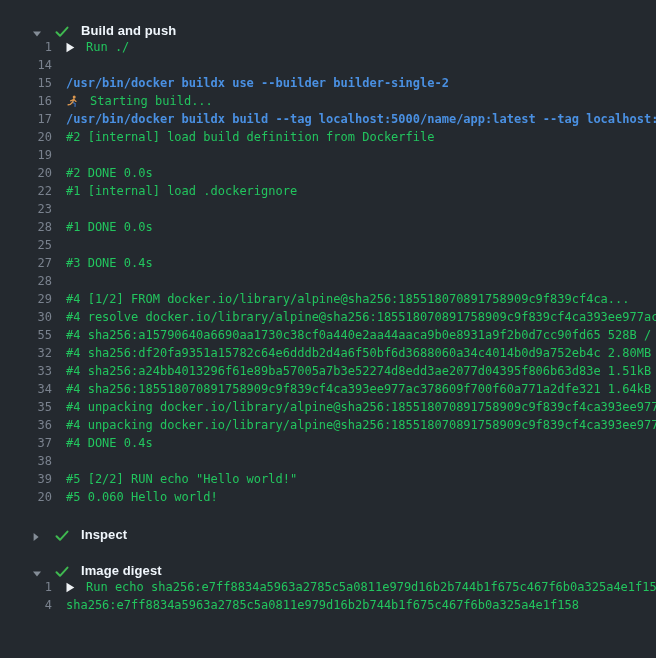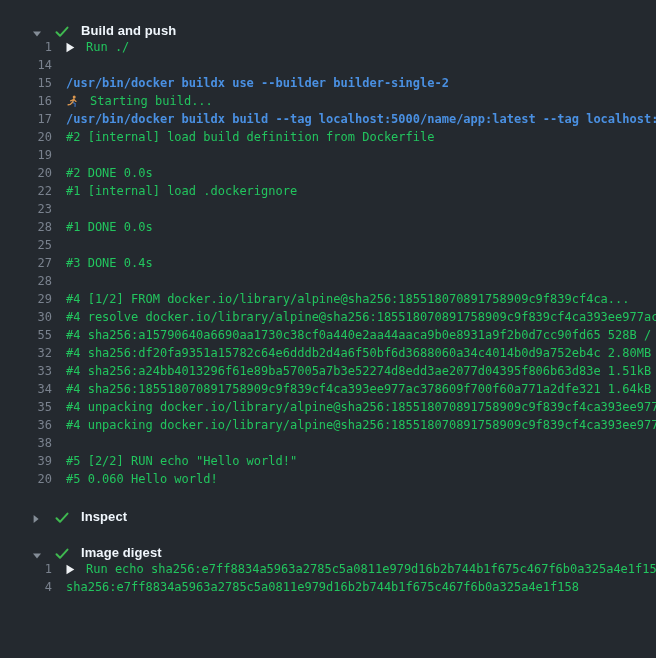--- a/index.html
+++ b/index.html
@@ -146,20 +146,24 @@
         </div>
         <div class="log-line">
           <span class="ln">35</span>
           <span class="lt"><span class="tx">#4 unpacking docker.io/library/alpine@sha256:185518070891758909c9f839cf4ca393ee977a</span></span>
         </div>
         <div class="log-line">
           <span class="ln">36</span>
           <span class="lt"><span class="tx">#4 unpacking docker.io/library/alpine@sha256:185518070891758909c9f839cf4ca393ee977a</span></span>
         </div>
         <div class="log-line">
+          <span class="ln">37</span>
+          <span class="lt"><span class="tx">#4 DONE 0.4s</span></span>
+        </div>
+        <div class="log-line">
           <span class="ln">38</span>
           <span class="lt"><span class="tx"></span></span>
         </div>
         <div class="log-line">
           <span class="ln">39</span>
           <span class="lt"><span class="tx">#5 [2/2] RUN echo "Hello world!"</span></span>
         </div>
         <div class="log-line">
           <span class="ln">20</span>
           <span class="lt"><span class="tx">#5 0.060 Hello world!</span></span>

